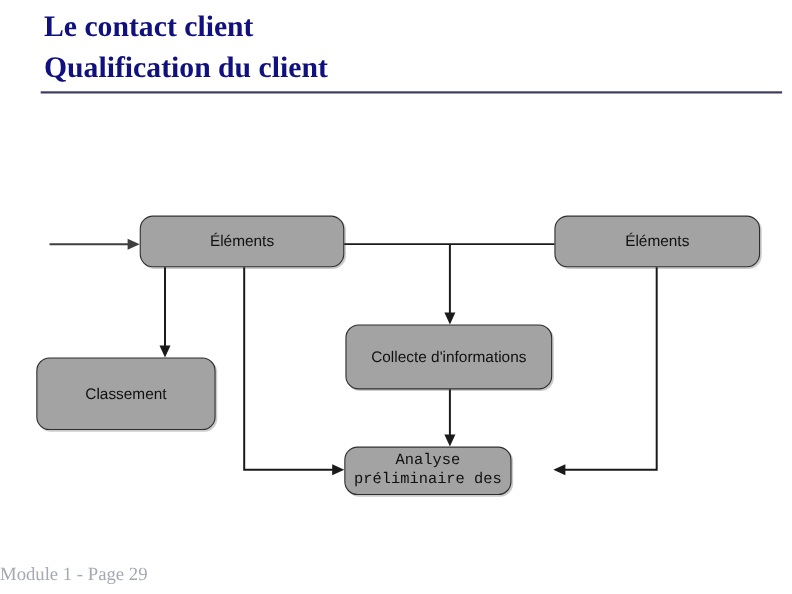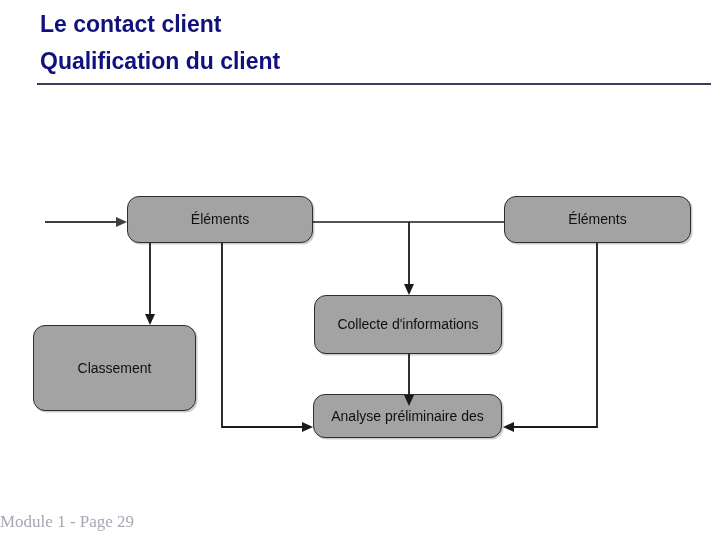--- a/index.html
+++ b/index.html
@@ -8,23 +8,23 @@
     background: #ffffff;
     position: relative;
     overflow: hidden;
     font-family: "Liberation Sans", sans-serif;
   }
 
   
   .slide-title {
     position: absolute;
     left: 40px; top: 6px;
-    font-family: Liberation Sans, sans-serif;
+    font-family: Liberation Serif, serif;
     font-weight: bold;
-    font-size: 23px;
+    font-size: 27px;
     line-height: 37px;
     color: #10107e;
     white-space: nowrap;
   }
   .title-rule {
     position: absolute;
     left: 37px; top: 83px;
     width: 674px; height: 2px;
     background: #3c3c5e;
   }
@@ -43,22 +43,22 @@
     text-align: center;
     font-size: 14px;
     line-height: 17px;
     color: #101010;
     z-index: 1;
     box-sizing: border-box;
   }
   #node-elements-left  { left: 127px; top: 196px; width: 186px; height: 47px; }
   #node-elements-right { left: 504px; top: 196px; width: 187px; height: 47px; }
   #node-collecte       { left: 314px; top: 295px; width: 188px; height: 59px; text-align: center; }
-  #node-classement     { left: 33px;  top: 325px; width: 163px; height: 86px; }
-  #node-analyse        { left: 313px; top: 394px; width: 189px; height: 44px; }
+  #node-classement     { left: 33px;  top: 325px; width: 163px; height: 66px; }
+  #node-analyse        { left: 313px; top: 406px; width: 152px; height: 44px; font-family: Liberation Mono, monospace; }
 
   
   svg.connectors {
     position: absolute;
     left: 0; top: 0;
     width: 720px; height: 540px;
     z-index: 2;
     pointer-events: none;
   }
 

